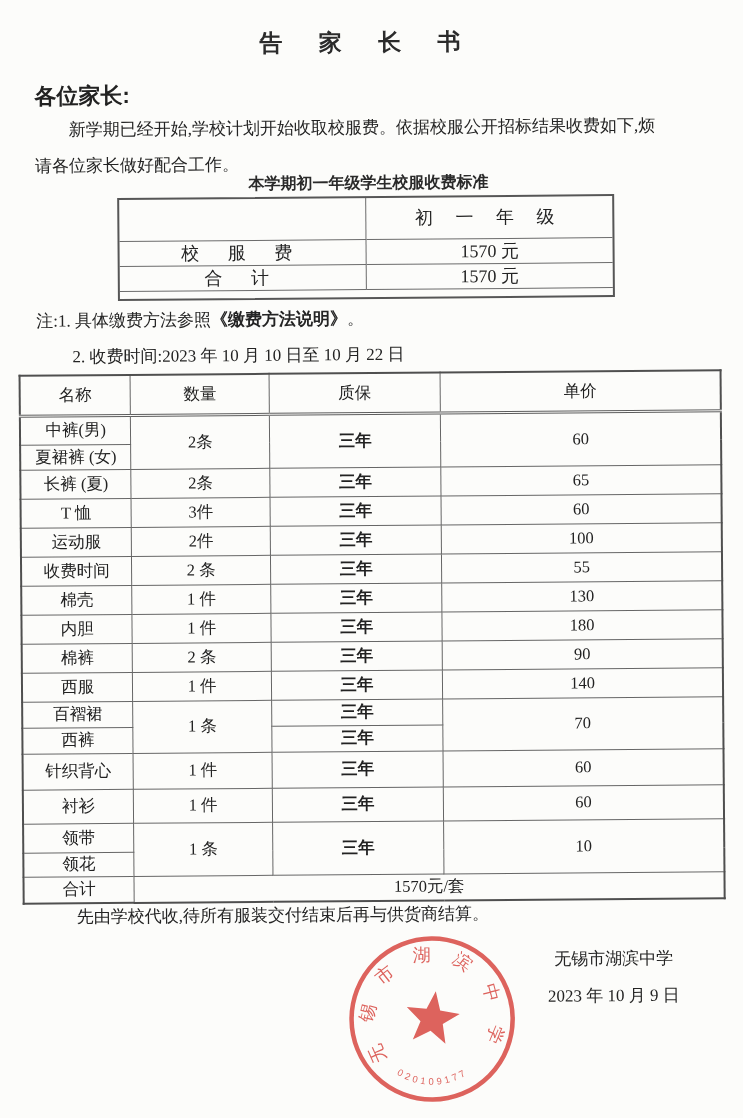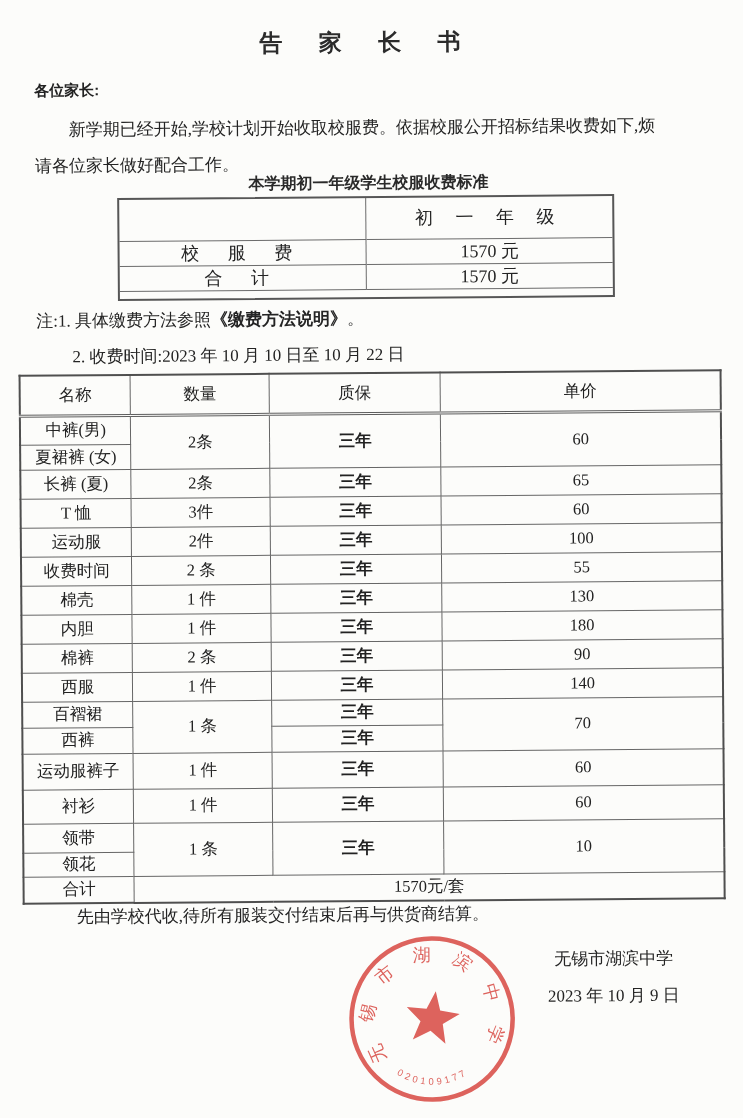--- a/index.html
+++ b/index.html
@@ -14,21 +14,21 @@
   .sheet { position:absolute; inset:0; transform:rotate(-0.45deg); transform-origin:50% 50%; }
 
   .doc-title {
     position:absolute; top:27px; left:0; right:0; text-align:center;
     font-family:"Liberation Sans","DejaVu Sans",sans-serif;
     font-size:23px; font-weight:700; letter-spacing:15px; color:#2b2b2b;
   }
   .salutation {
     position:absolute; left:38px; top:79px;
     font-family:"Liberation Sans","DejaVu Sans",sans-serif;
-    font-size:15px; font-weight:700; color:#222;
+    font-size:22px; font-weight:700; color:#222;
   }
   .body-para { position:absolute; left:38px; top:110px; width:672px; font-size:17px; }
   .body-line { height:36px; line-height:36px; white-space:nowrap; }
   .body-line.indent { text-indent:2em; }
 
   .fee-title {
     position:absolute; top:173px; left:0; right:0; text-align:center;
     font-family:"Liberation Sans","DejaVu Sans",sans-serif;
     font-size:16px; font-weight:700; color:#2a2a2a;
   }
@@ -187,21 +187,21 @@
         <td>百褶裙</td>
         <td rowspan="2">1 条</td>
         <td class="warr">三年</td>
         <td rowspan="2">70</td>
       </tr>
       <tr style="height:26px">
         <td>西裤</td>
         <td class="warr">三年</td>
       </tr>
       <tr style="height:36px">
-        <td>运动服裤子</td>
+        <td>针织背心</td>
         <td>1 件</td>
         <td class="warr">三年</td>
         <td>60</td>
       </tr>
       <tr style="height:34px">
         <td>衬衫</td>
         <td>1 件</td>
         <td class="warr">三年</td>
         <td>60</td>
       </tr>

